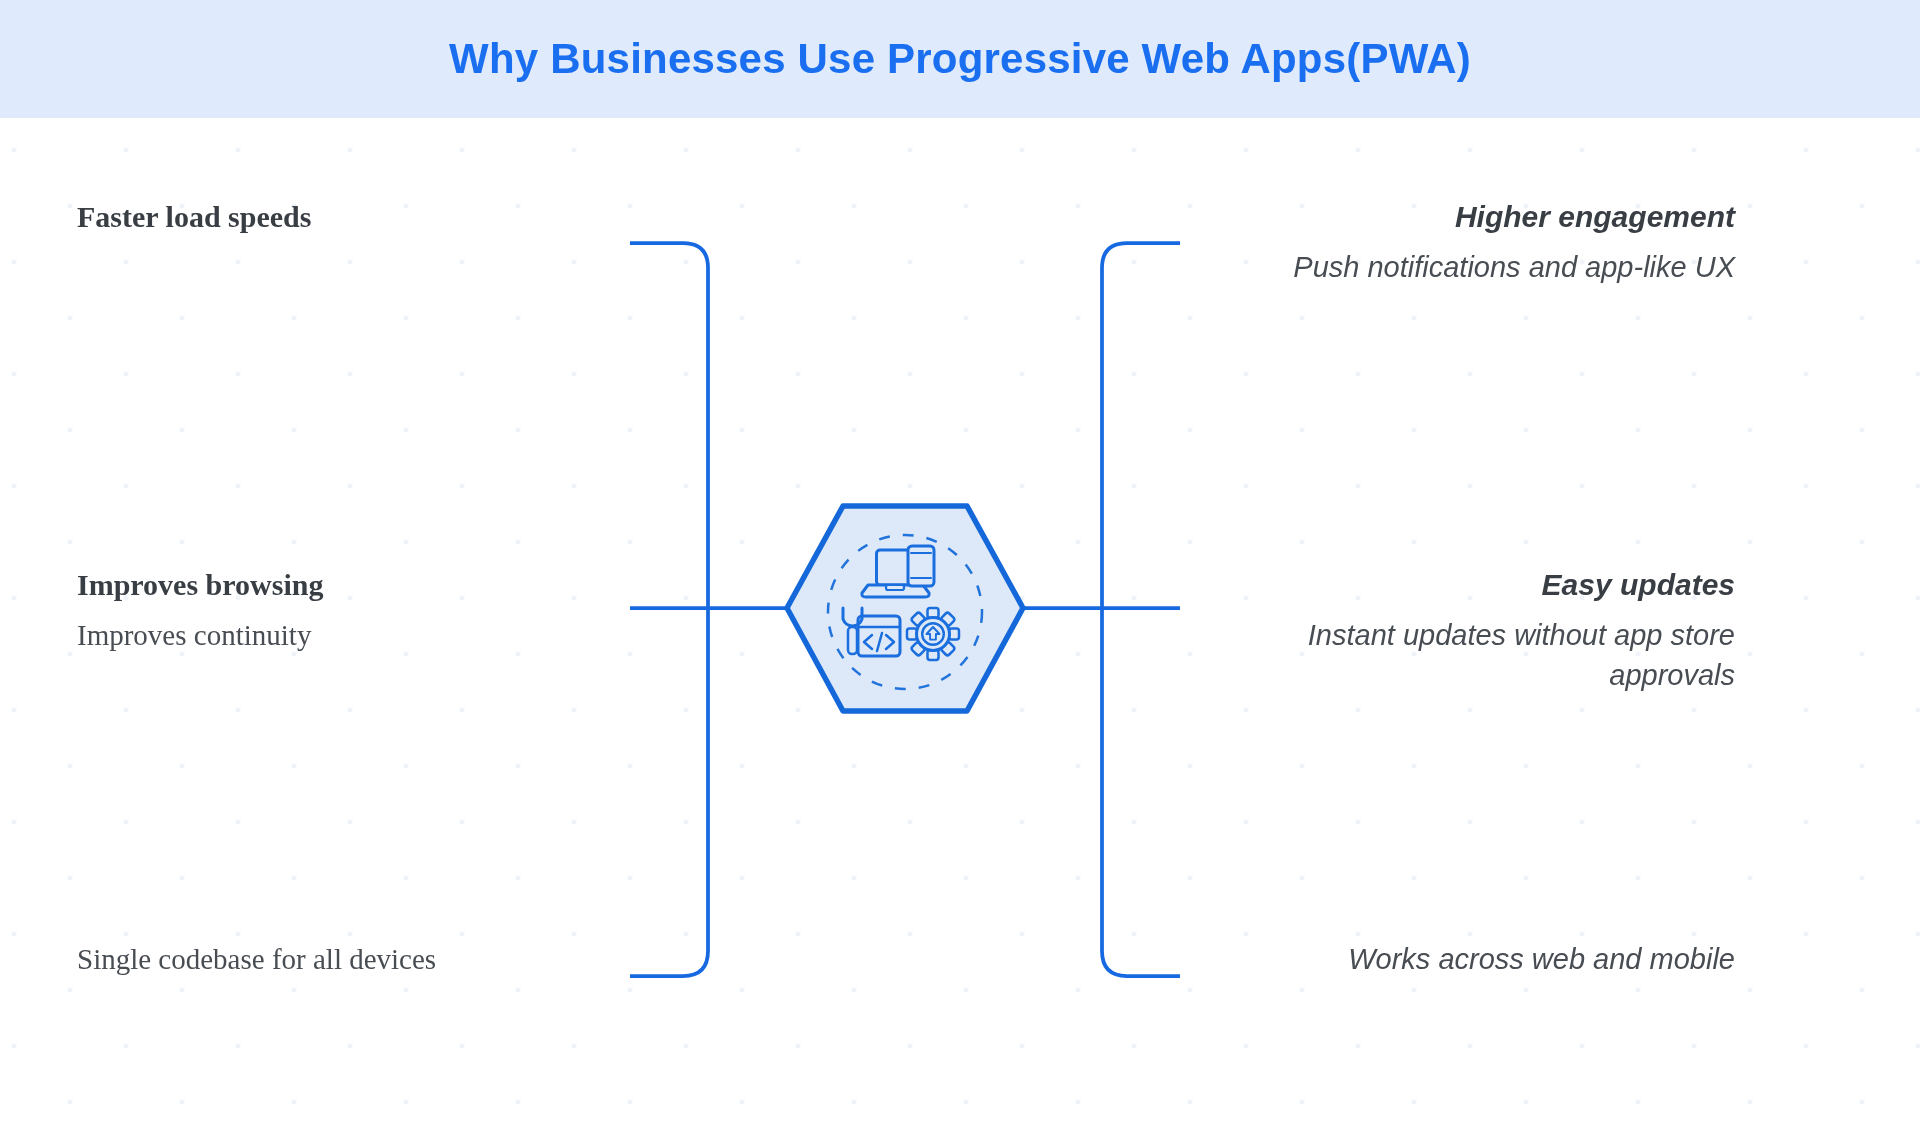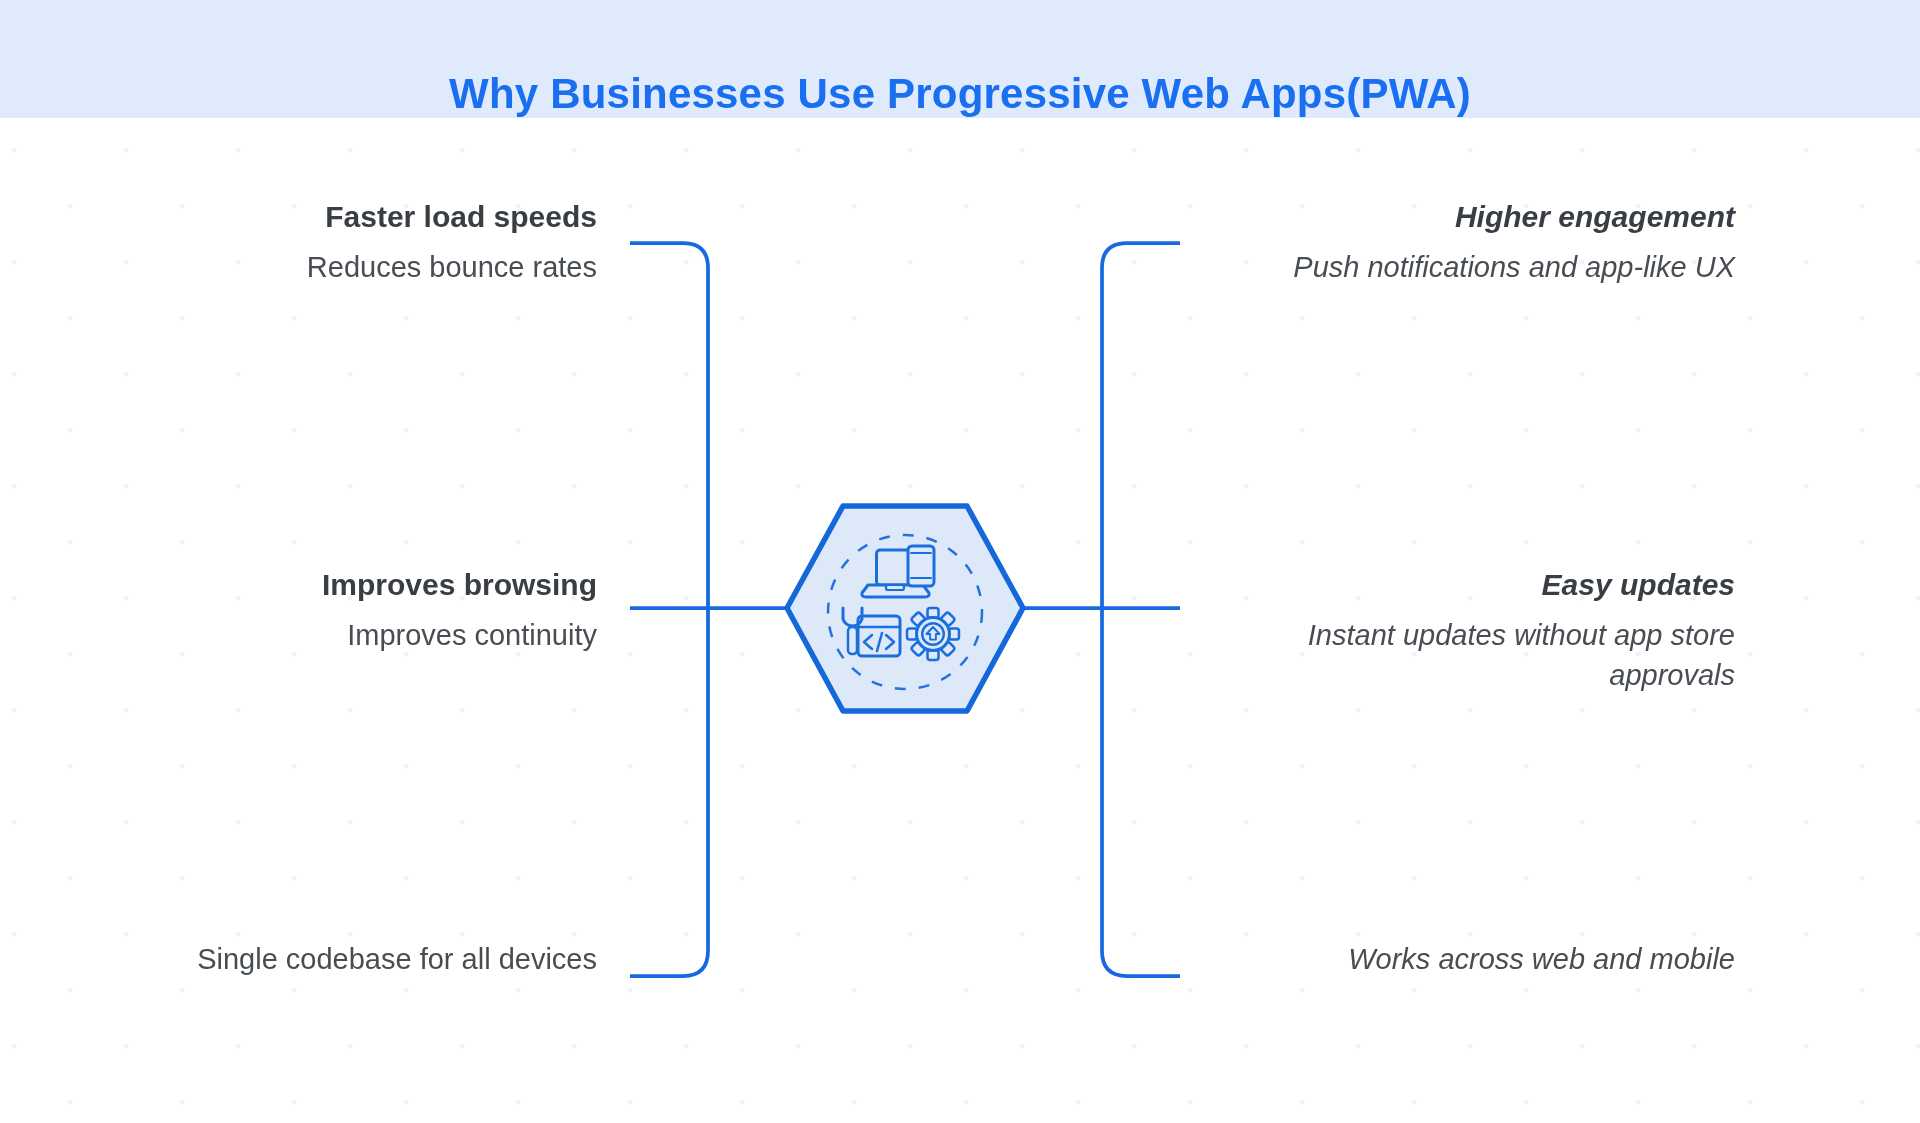--- a/index.html
+++ b/index.html
@@ -14,39 +14,39 @@
     background-position: 14px 150px, 70px 206px;
     position: relative;
     overflow: hidden;
   }
   .banner {
     position: absolute;
     left: 0; top: 0;
     width: 1920px; height: 118px;
     background: #dfeafc;
     display: flex;
-    align-items: flex-end;
+    align-items: center;
     justify-content: center;
   }
   .banner h1 {
     font-size: 42px;
     font-weight: 600;
     letter-spacing: 0.2px;
     color: #1a6ef0;
   }
   .diagram-svg {
     position: absolute;
     left: 0; top: 0;
     width: 1920px; height: 1123px;
   }
   .benefit {
     position: absolute;
     width: 520px;
   }
-  .benefit.left  { text-align: right; right: 1323px; }
+  .benefit.left  { text-align: left; right: 1323px; font-family: Liberation Serif, serif; }
   .benefit.right { text-align: right;  left: 1215px; font-style: italic; }
   .benefit .b-title {
     font-size: 30px;
     line-height: 44px;
     font-weight: 600;
     color: #393e44;
   }
   .benefit .b-sub {
     margin-top: 8px;
     font-size: 29px;
@@ -110,21 +110,20 @@
       </g>
       <circle cx="933" cy="634" r="16.5" fill="#dde8f8" stroke-width="3"></circle>
       <circle cx="933" cy="634" r="10.8" fill="none" stroke-width="2.4"></circle>
       <path fill="none" stroke-width="1.9" d="M933,627 l6.5,7 h-3.6 v5.6 h-5.8 v-5.6 h-3.6 Z"></path>
     </g>
   </g>
 </svg>
 
 <div class="benefit left pos-top">
   <div class="b-title">Faster load speeds</div>
-  <div class="b-sub">Reduces bounce rates</div>
 </div>
 <div class="benefit left pos-middle">
   <div class="b-title">Improves browsing</div>
   <div class="b-sub">Improves continuity</div>
 </div>
 <div class="benefit left pos-bottom">
   <div class="b-sub">Single codebase for all devices</div>
 </div>
 
 <div class="benefit right pos-top">

